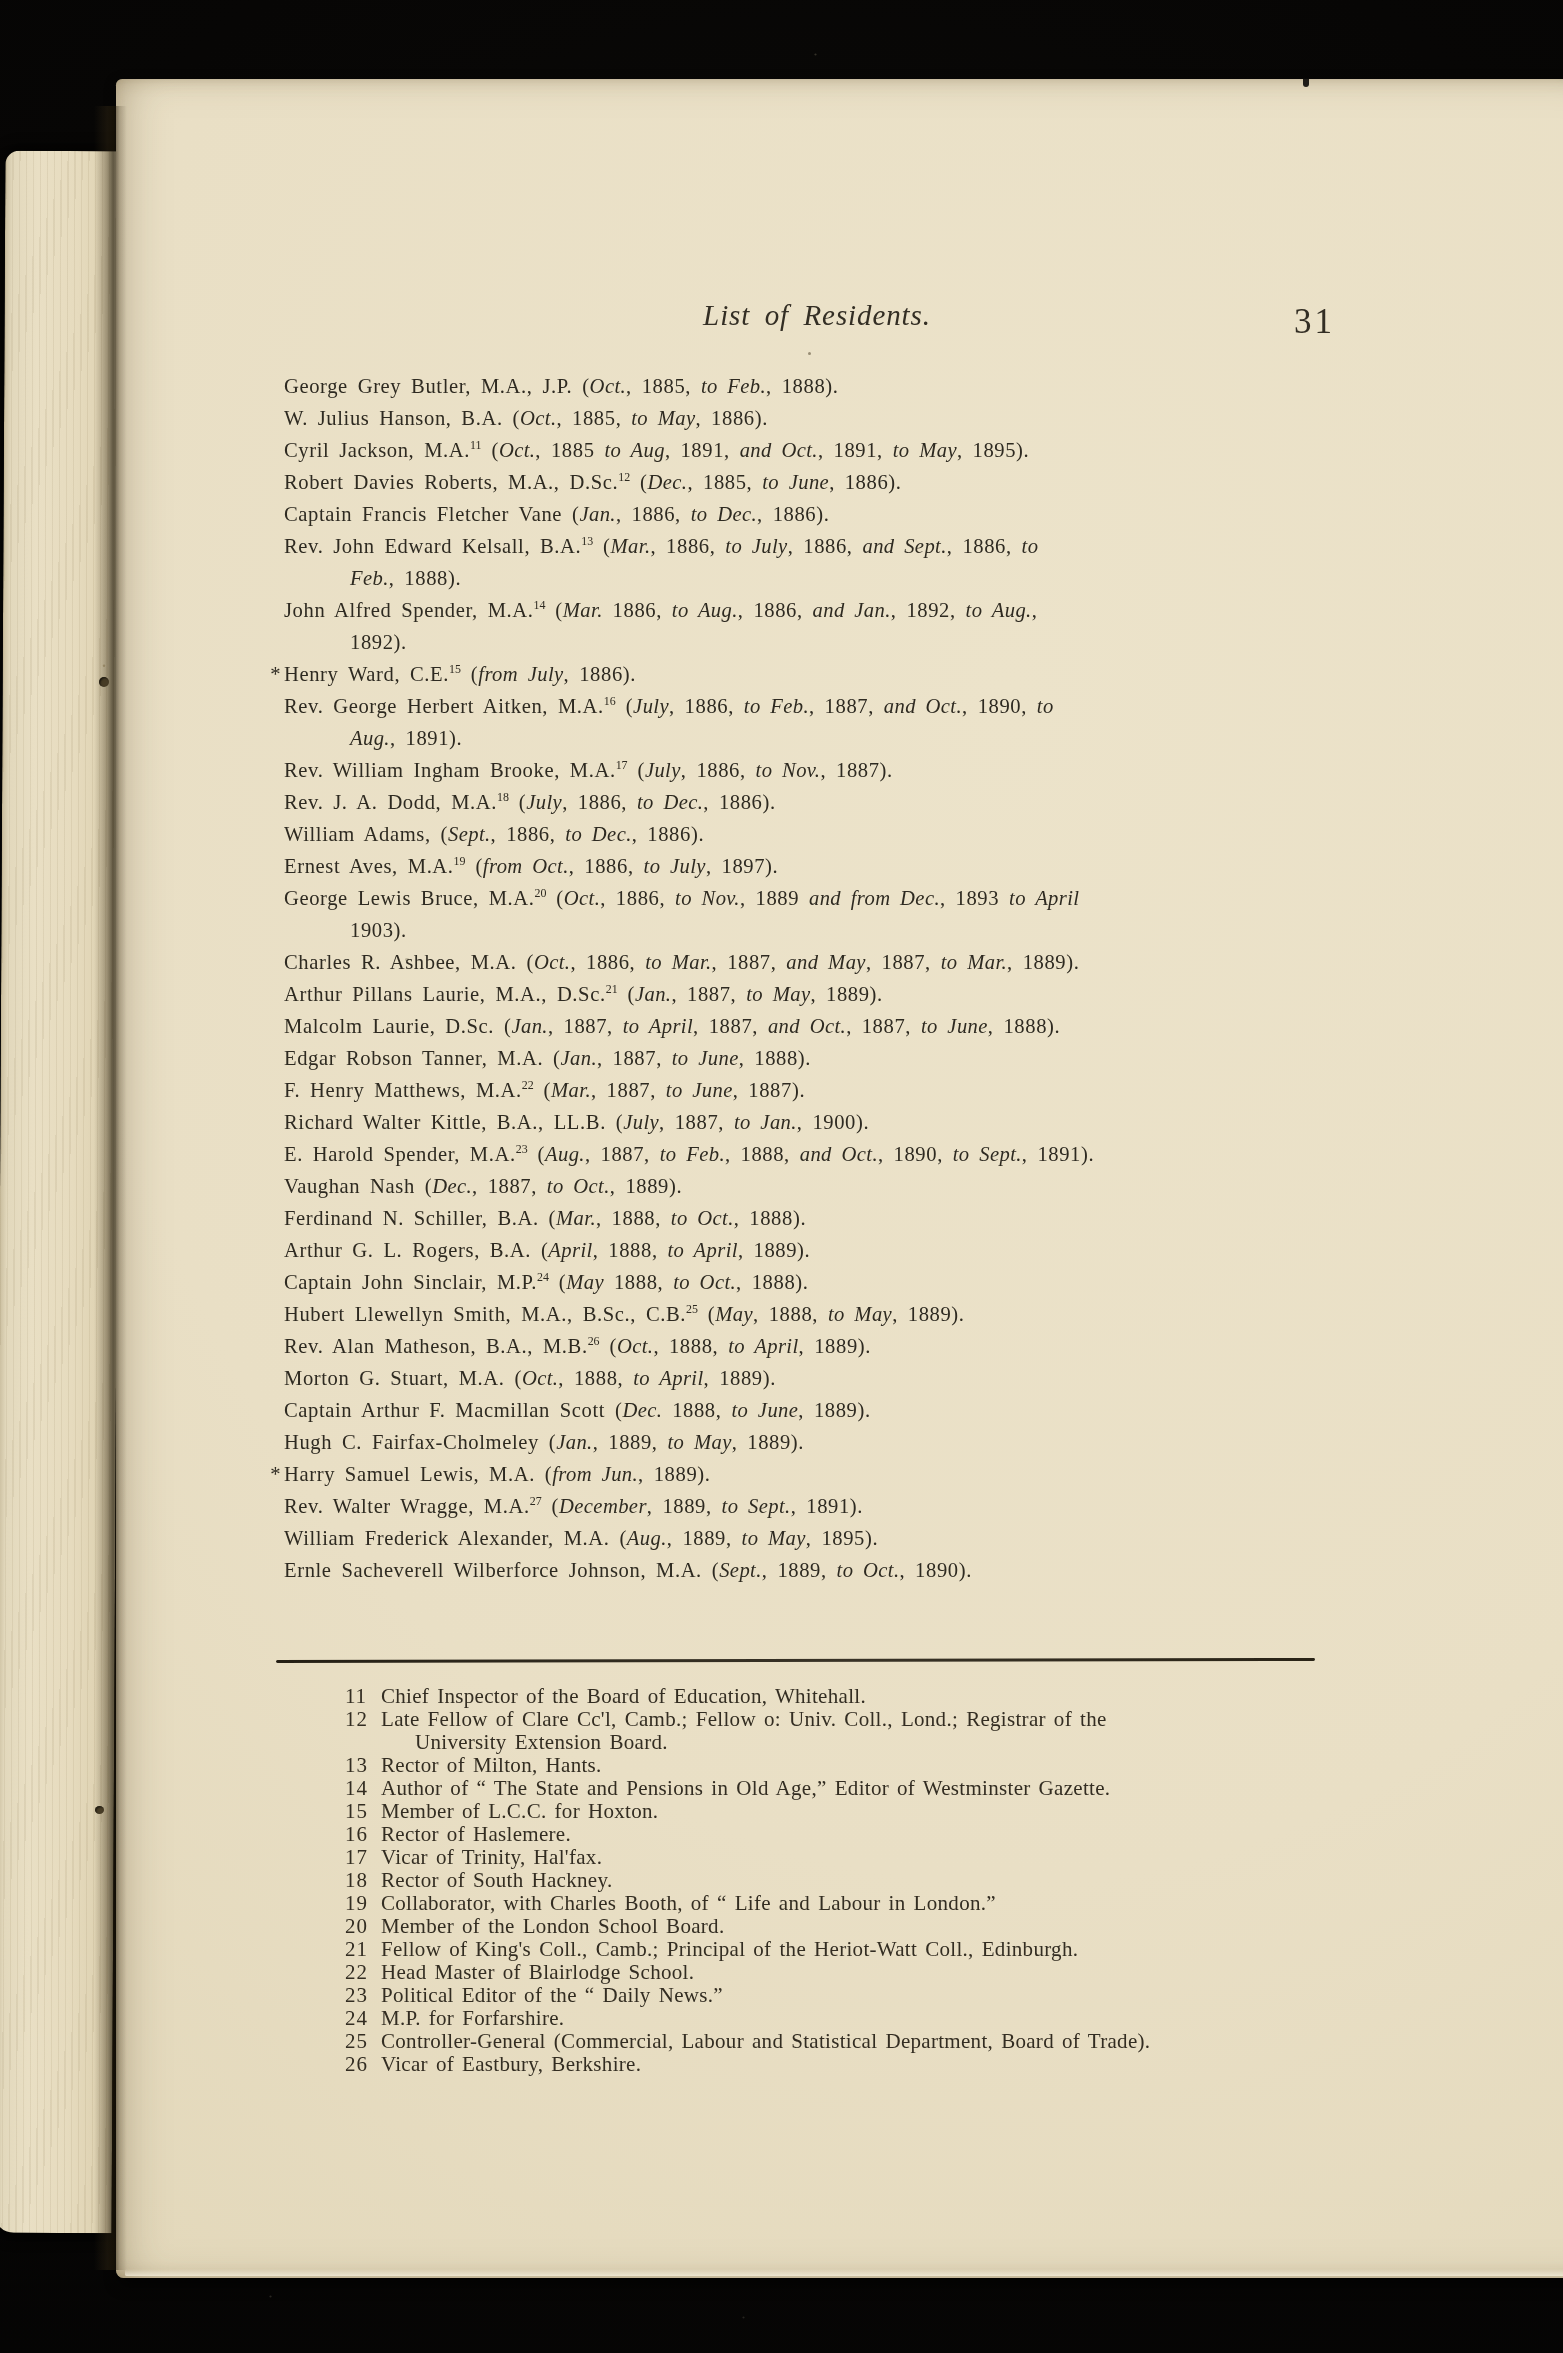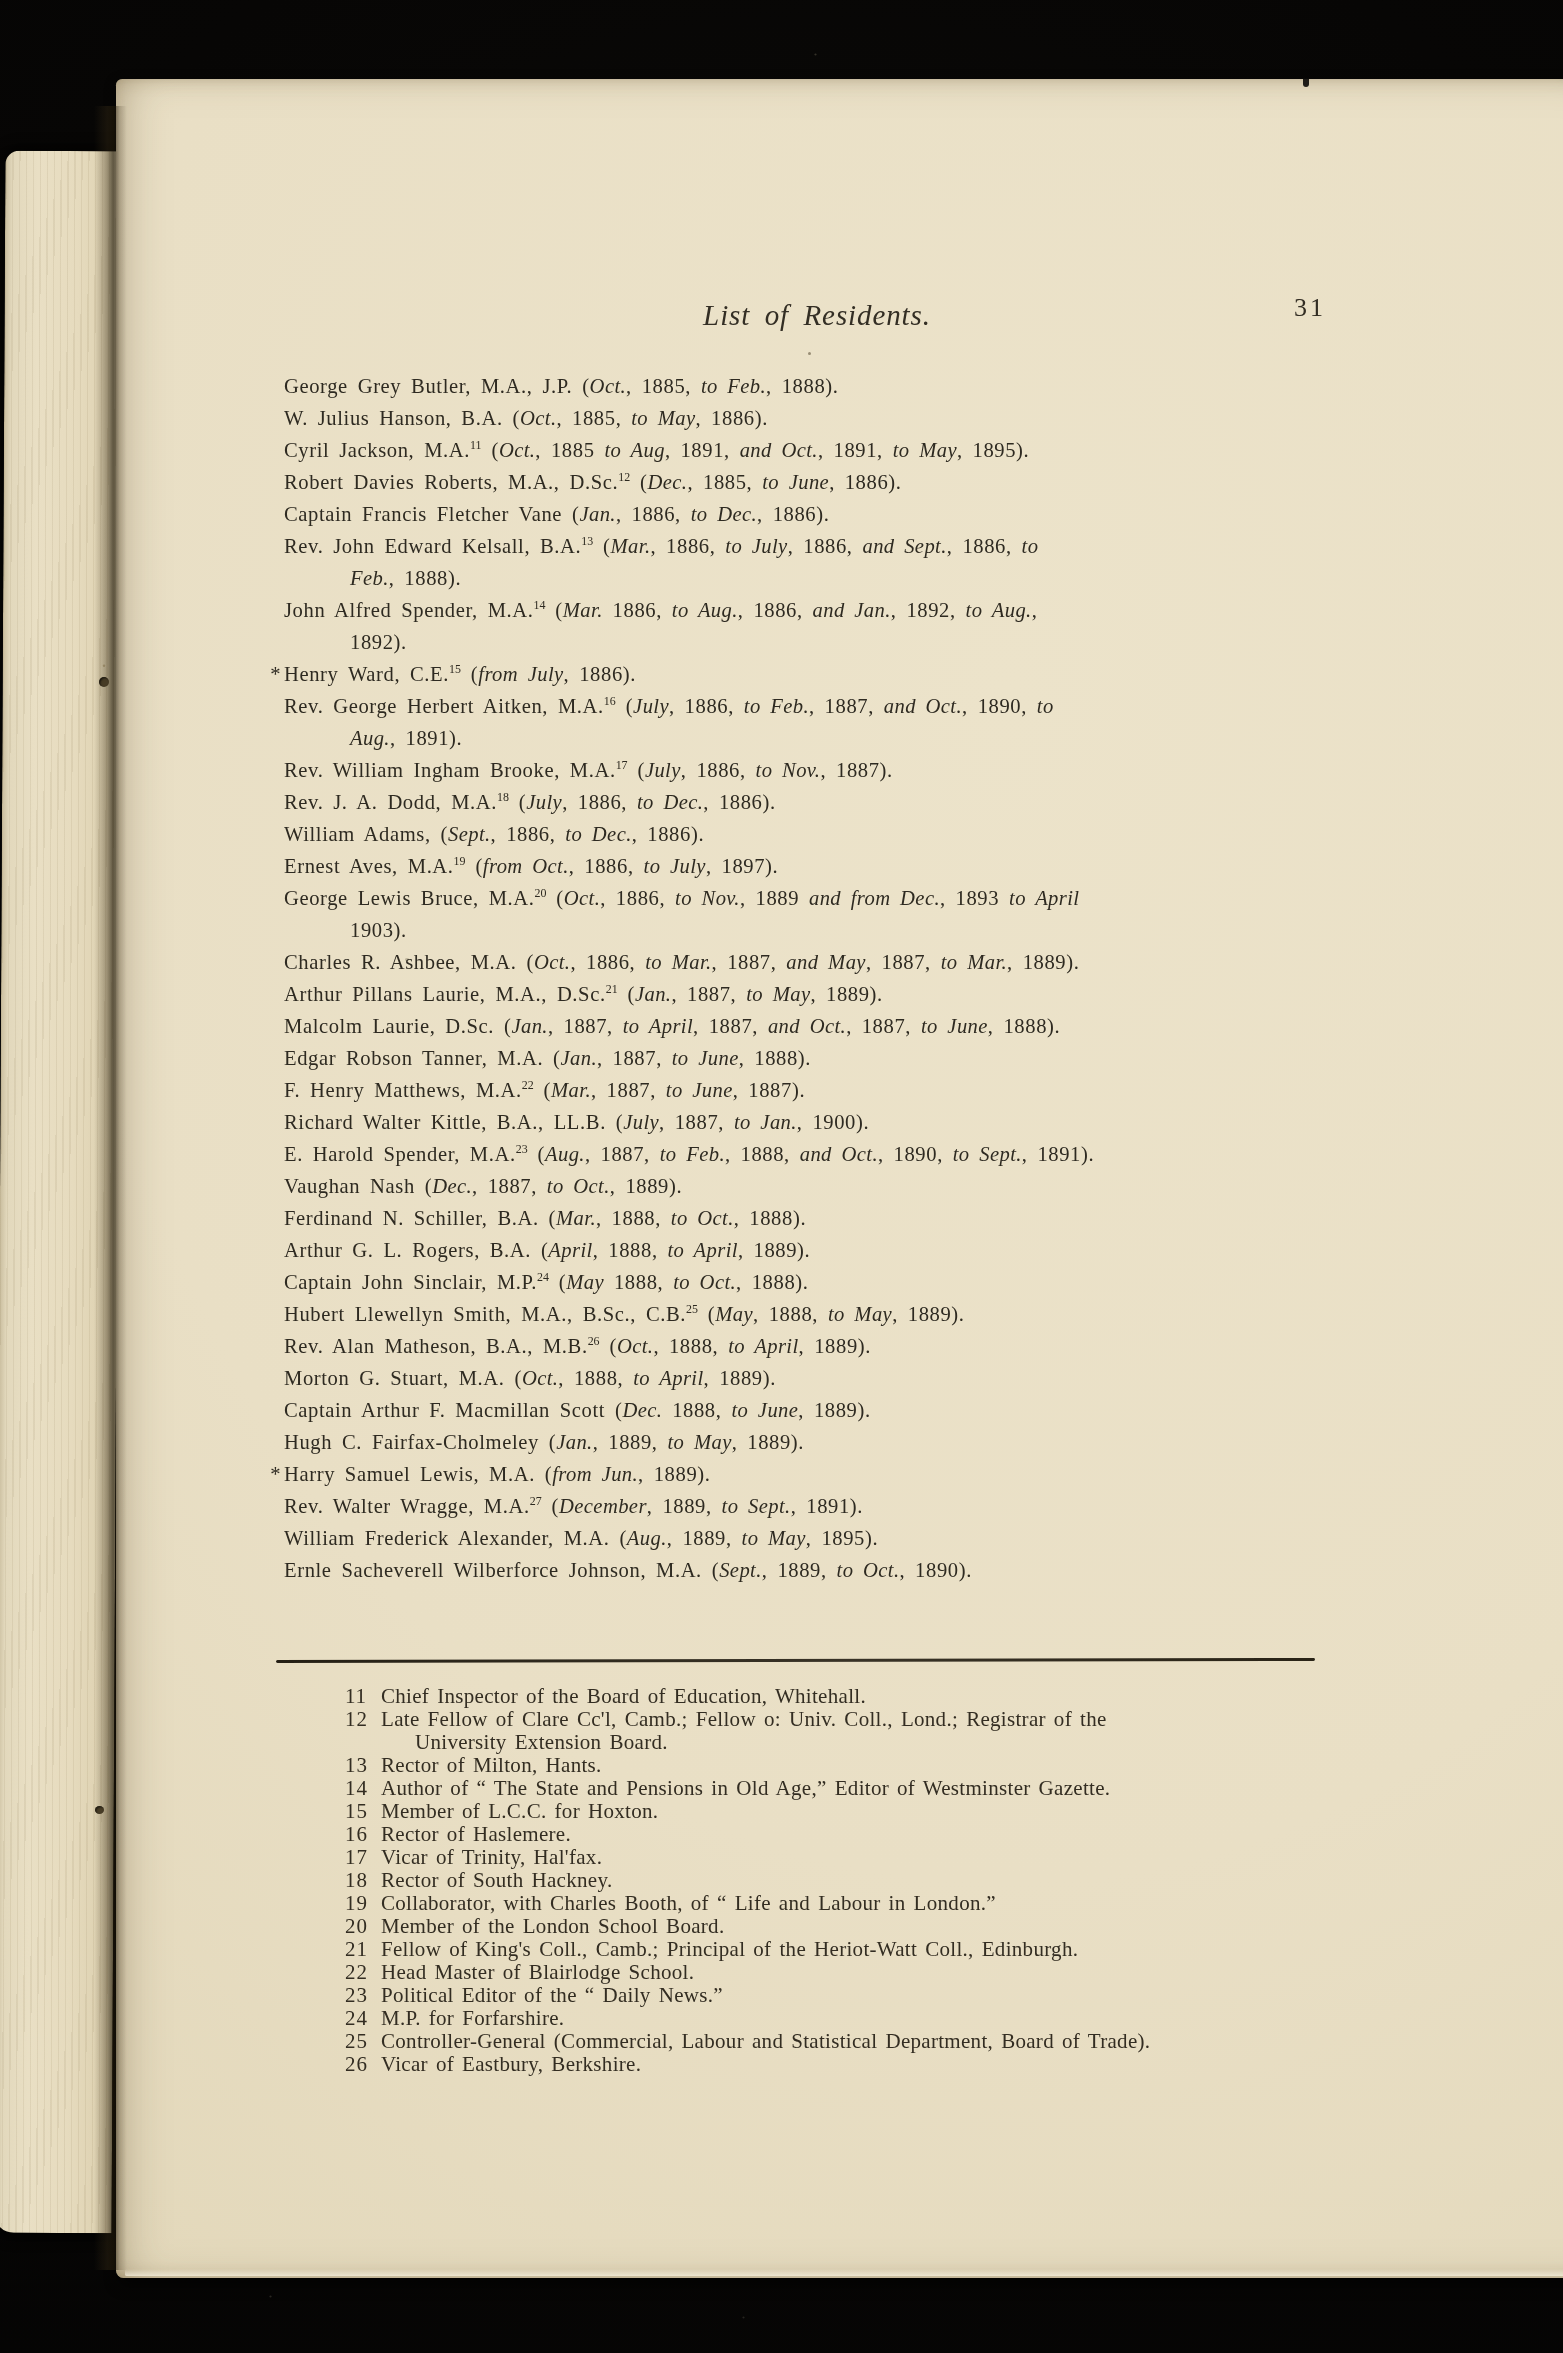--- a/index.html
+++ b/index.html
@@ -56,21 +56,21 @@
     background:linear-gradient(180deg, rgba(255,250,235,0), rgba(255,250,235,.8));
     border-radius:0 0 24px 6.3px;opacity:.85;}
   .edge-notch{position:absolute;left:1187px;top:-1.3px;width:6.3px;height:9.4px;background:#0a0908;border-radius:0 0 3.1px 3.1px;opacity:.9;}
   .paper-speck{position:absolute;width:3.8px;height:3.8px;border-radius:50%;background:rgba(70,58,34,.5);}
   .paper-speck.s1{left:692px;top:273px;width:3.1px;height:3.1px;}
   .paper-speck.s2{left:289px;top:879px;width:3.8px;height:2.5px;opacity:.5;}
 
   .page-header{position:absolute;left:0;top:0;width:100%;height:0;}
   .title{position:absolute;left:0;right:83px;top:220px;text-align:center;
     font-style:italic;font-size:29px;color:#332e24;letter-spacing:0.9px;word-spacing:6.3px;}
-  .folio{position:absolute;left:1178px;top:214px;font-size:26px;color:#332e24;letter-spacing:3.1px;}
+  .folio{position:absolute;left:1178px;top:223px;font-size:35px;color:#332e24;letter-spacing:3.1px;}
 
   .entries{position:absolute;left:168px;top:291px;width:1088px;
     font-size:20.6px;line-height:32px;color:#2e2a21;
     word-spacing:4.1px;letter-spacing:0.6px;}
   .entry{padding-left:66px;text-indent:-66px;}
   .entry .star{display:inline-block;width:13.8px;margin-left:-13.8px;text-indent:0;letter-spacing:0;}
   .entries i, .footnotes i{font-style:italic;letter-spacing:0.4px;}
   sup{font-size:.58em;vertical-align:super;line-height:0;letter-spacing:0;}
 
   .rule{position:absolute;left:160px;top:1580px;width:1039px;height:2.5px;border-radius:1.9px;

